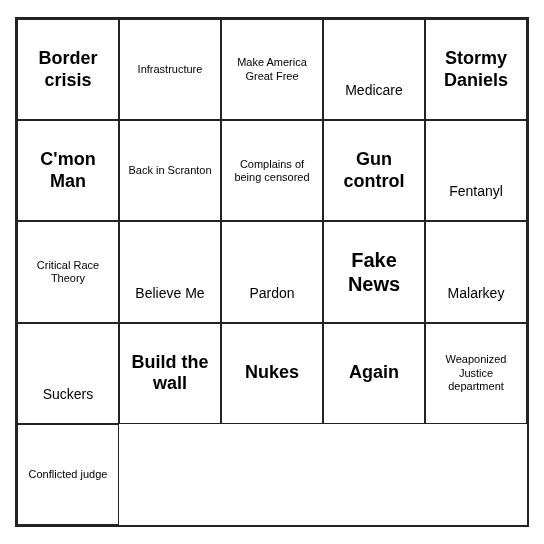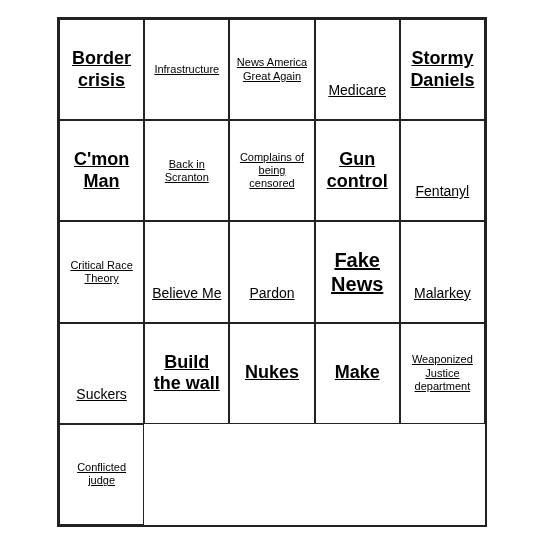--- a/index.html
+++ b/index.html
@@ -13,26 +13,25 @@
       height: 544px;
       background: #ffffff;
       display: flex;
       align-items: center;
       justify-content: center;
       font-family: Arial, sans-serif;
     }
 
     .bingo-board {
       border: 2px solid #222;
-      width: 430px;
+      width: 514px;
       height: 510px;
       display: grid;
       grid-template-columns: repeat(5, 1fr);
       grid-template-rows: repeat(5, 1fr);
-      text-decoration: underline;
     }
 
     .bingo-cell {
       border: 1px solid #222;
       display: flex;
       align-items: center;
       justify-content: center;
       text-align: center;
       padding: 4px;
       line-height: 1.2;
@@ -79,21 +78,21 @@
 <body>
 
 <div class="bingo-board">
 <div class="bingo-cell">
       <span class="size-large">Border crisis</span>
     </div>
     <div class="bingo-cell">
       <span class="size-small">Infrastructure</span>
     </div>
     <div class="bingo-cell">
-      <span class="size-small">News America Great Again</span>
+      <span class="size-small">Make America Great Free</span>
     </div>
     <div class="bingo-cell">
       <span class="size-medium">Medicare</span>
     </div>
     <div class="bingo-cell">
       <span class="size-large">Stormy Daniels</span>
     </div>
     <div class="bingo-cell">
       <span class="size-large">C'mon Man</span>
     </div>
@@ -127,21 +126,21 @@
     <div class="bingo-cell">
       <span class="size-medium">Suckers</span>
     </div>
     <div class="bingo-cell">
       <span class="size-large">Build the wall</span>
     </div>
     <div class="bingo-cell">
       <span class="size-large">Nukes</span>
     </div>
     <div class="bingo-cell">
-      <span class="size-large">Make</span>
+      <span class="size-large">Again</span>
     </div>
     <div class="bingo-cell">
       <span class="size-small">Weaponized Justice department</span>
     </div>
     <div class="bingo-cell">
       <span class="size-small">Conflicted judge</span>
     </div>
   </div>
 
 </body></html>

